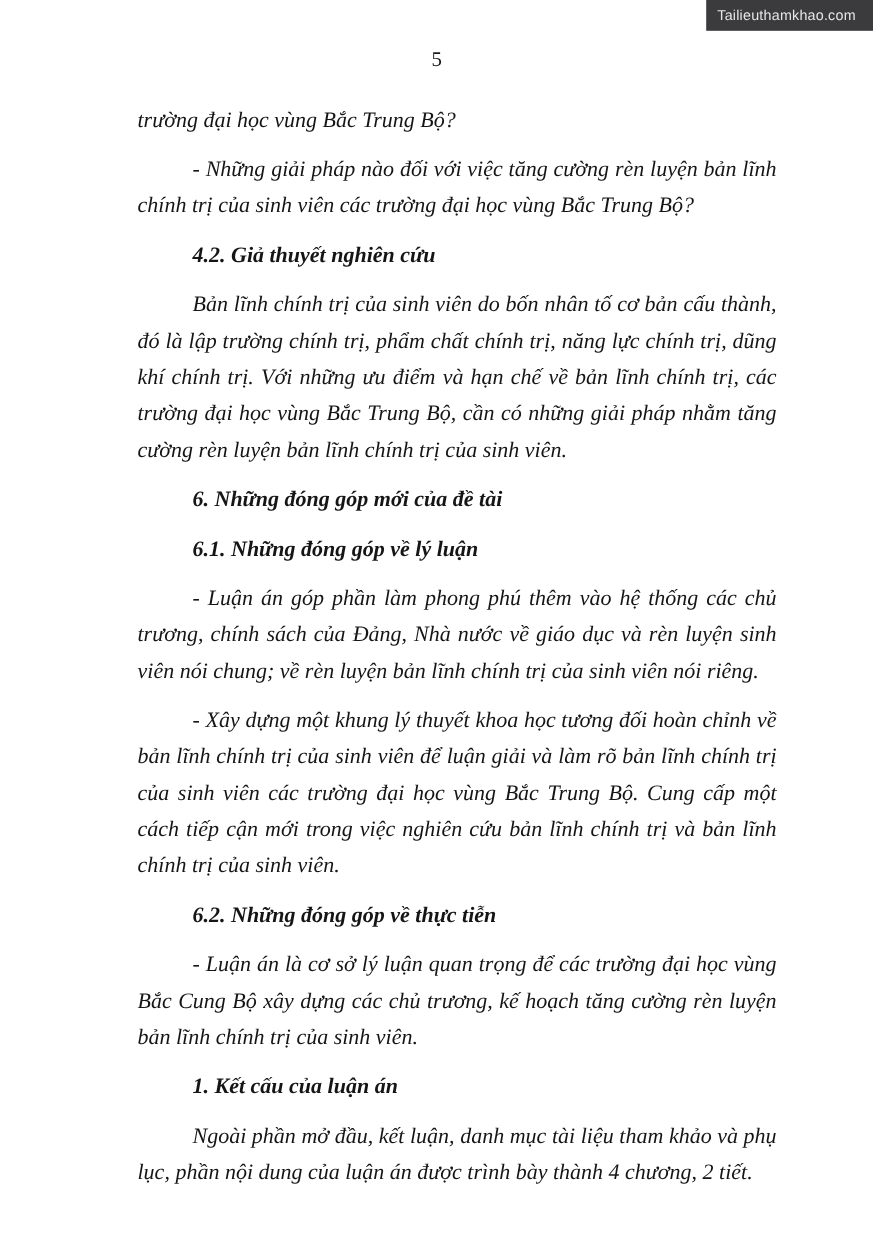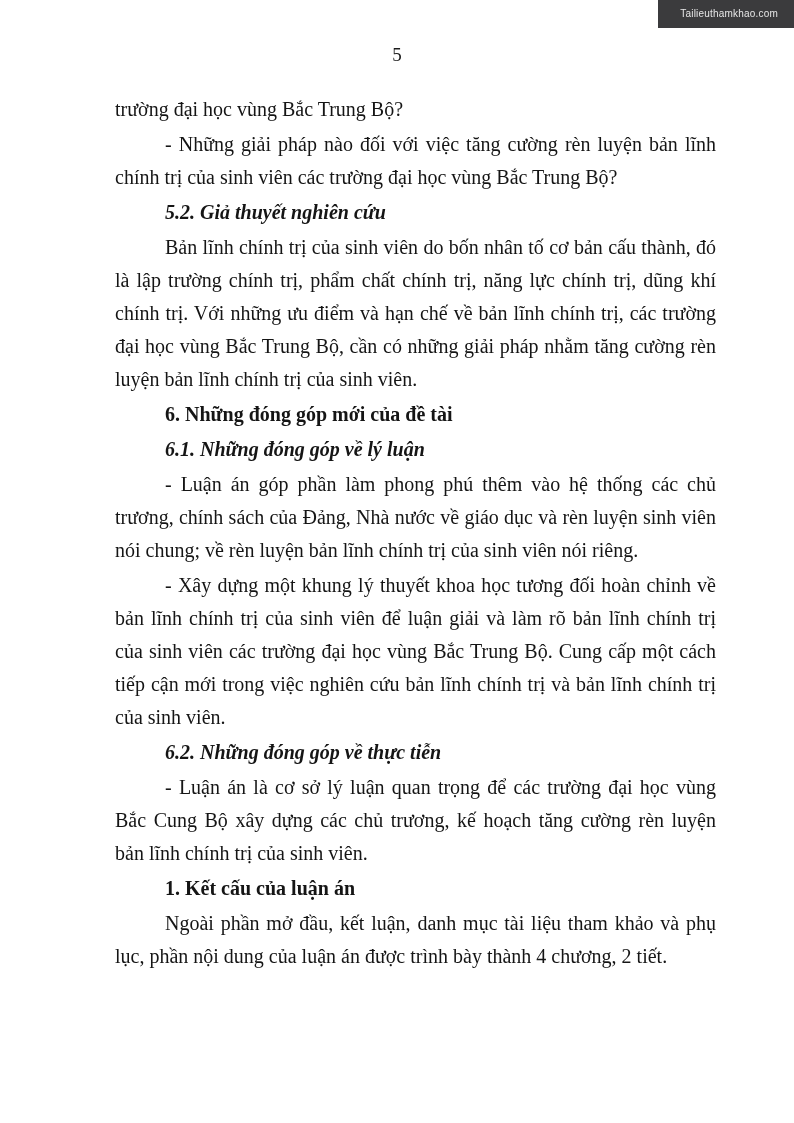--- a/index.html
+++ b/index.html
@@ -15,41 +15,42 @@
     color: #151515;
     overflow: hidden;
   }
   .watermark {
     position: absolute;
     top: 0;
     right: 0;
     background: #3b3b3d;
     color: #e6e6e6;
     font-family: "Liberation Sans", sans-serif;
-    font-size: 10px;
+    font-size: 13px;
     line-height: 15px;
-    padding: 6px 16px 7px 22px;
+    padding: 6px 16px 7px 10px;
     letter-spacing: 0.2px;
   }
   .page-number {
     text-align: center;
     padding-top: 44px;
     font-size: 19px;
     color: #1a1a1a;
   }
   .content {
     margin: 27px 76px 0 113px;
     font-size: 20px;
     line-height: 33px;
     text-align: justify;
   }
   .content p {
-    margin: 2px;
+    margin: 12px;
     padding: 0;
     text-indent: 50px;
+    font-style: italic;
   }
   .content p.no-indent {
     text-indent: 0;
   }
   .h-bold {
     font-weight: bold;
   }
   .h-bold-italic {
     font-weight: bold;
     font-style: italic;
@@ -62,21 +63,21 @@
 
   <div class="watermark">
     <span>Tailieuthamkhao.com</span>
   </div>
 
   <div class="page-number">5</div>
 
   <div class="content">
     <p class="no-indent">trường đại học vùng Bắc Trung Bộ?</p>
     <p>- Những giải pháp nào đối với việc tăng cường rèn luyện bản lĩnh chính trị của sinh viên các trường đại học vùng Bắc Trung Bộ?</p>
-    <p class="h-bold-italic">5.2. Giả thuyết nghiên cứu</p>
+    <p class="h-bold-italic">4.2. Giả thuyết nghiên cứu</p>
     <p>Bản lĩnh chính trị của sinh viên do bốn nhân tố cơ bản cấu thành, đó là lập trường chính trị, phẩm chất chính trị, năng lực chính trị, dũng khí chính trị. Với những ưu điểm và hạn chế về bản lĩnh chính trị, các trường đại học vùng Bắc Trung Bộ, cần có những giải pháp nhằm tăng cường rèn luyện bản lĩnh chính trị của sinh viên.</p>
     <p class="h-bold">6. Những đóng góp mới của đề tài</p>
     <p class="h-bold-italic">6.1. Những đóng góp về lý luận</p>
     <p>- Luận án góp phần làm phong phú thêm vào hệ thống các chủ trương, chính sách của Đảng, Nhà nước về giáo dục và rèn luyện sinh viên nói chung; về rèn luyện bản lĩnh chính trị của sinh viên nói riêng.</p>
     <p>- Xây dựng một khung lý thuyết khoa học tương đối hoàn chỉnh về bản lĩnh chính trị của sinh viên để luận giải và làm rõ bản lĩnh chính trị của sinh viên các trường đại học vùng Bắc Trung Bộ. Cung cấp một cách tiếp cận mới trong việc nghiên cứu bản lĩnh chính trị và bản lĩnh chính trị của sinh viên.</p>
     <p class="h-bold-italic">6.2. Những đóng góp về thực tiễn</p>
     <p>- Luận án là cơ sở lý luận quan trọng để các trường đại học vùng Bắc Cung Bộ xây dựng các chủ trương, kế hoạch tăng cường rèn luyện bản lĩnh chính trị của sinh viên.</p>
     <p class="h-bold">1. Kết cấu của luận án</p>
     <p>Ngoài phần mở đầu, kết luận, danh mục tài liệu tham khảo và phụ lục, phần nội dung của luận án được trình bày thành 4 chương, 2 tiết.</p>
   </div>

